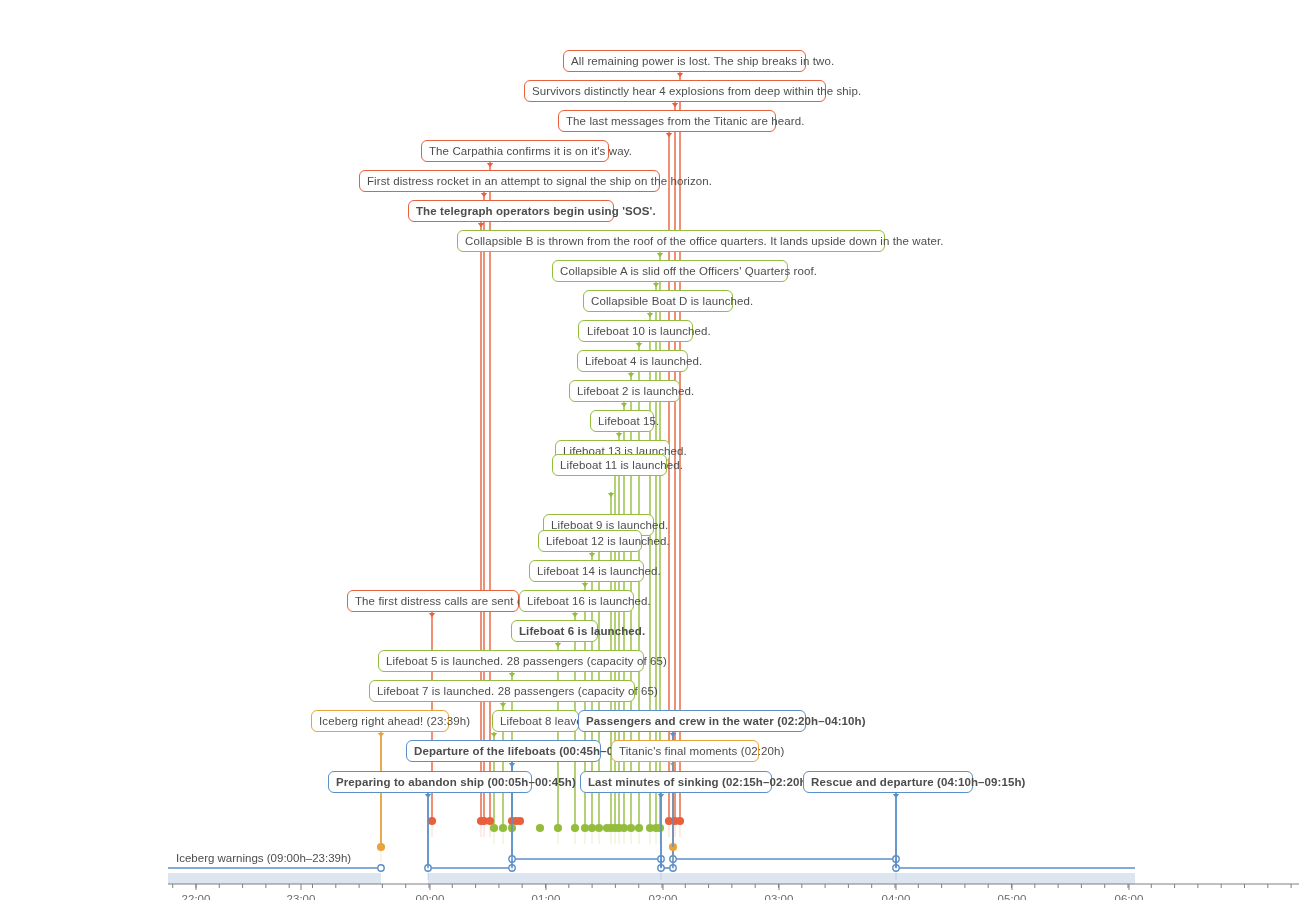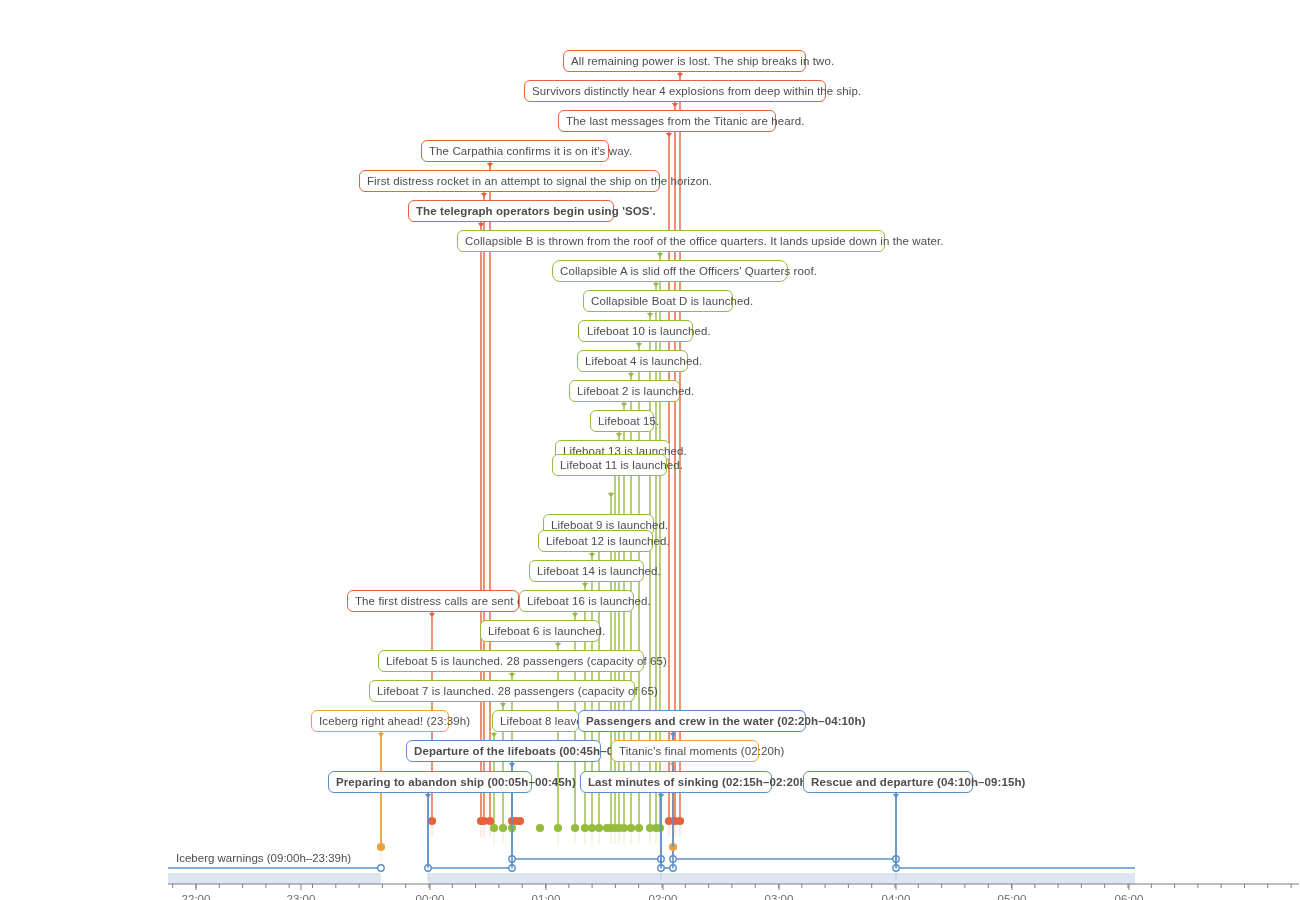--- a/index.html
+++ b/index.html
@@ -348,34 +348,34 @@
     </svg>
 
   <div id="labels">
       <div class="lbl red" style="left: 563px; top: 50px; width: 243px;">All remaining power is lost. The ship breaks in two.</div>
       <div class="lbl red" style="left: 524px; top: 80px; width: 302px;">Survivors distinctly hear 4 explosions from deep within the ship.</div>
       <div class="lbl red" style="left: 558px; top: 110px; width: 218px;">The last messages from the Titanic are heard.</div>
       <div class="lbl red" style="left: 421px; top: 140px; width: 188px;">The Carpathia confirms it is on it's way.</div>
       <div class="lbl red" style="left: 359px; top: 170px; width: 301px;">First distress rocket in an attempt to signal the ship on the horizon.</div>
       <div class="lbl red" style="left: 408px; top: 200px; width: 206px; font-weight: bold;">The telegraph operators begin using 'SOS'.</div>
       <div class="lbl green" style="left: 457px; top: 230px; width: 428px;">Collapsible B is thrown from the roof of the office quarters. It lands upside down in the water.</div>
-      <div class="lbl green" style="left: 552px; top: 260px; width: 236px; border-radius: 8px;">Collapsible A is slid off the Officers' Quarters roof.</div>
+      <div class="lbl green" style="left: 552px; top: 260px; width: 236px;">Collapsible A is slid off the Officers' Quarters roof.</div>
       <div class="lbl green" style="left: 583px; top: 290px; width: 150px;">Collapsible Boat D is launched.</div>
       <div class="lbl green" style="left: 578px; top: 320px; width: 115px; padding-left: 8px;">Lifeboat 10 is launched.</div>
       <div class="lbl green" style="left: 577px; top: 350px; width: 111px;">Lifeboat 4 is launched.</div>
       <div class="lbl green" style="left: 569px; top: 380px; width: 111px;">Lifeboat 2 is launched.</div>
       <div class="lbl green" style="left: 590px; top: 410px; width: 64px;">Lifeboat 15.</div>
       <div class="lbl green" style="left: 555px; top: 440px; width: 115px;">Lifeboat 13 is launched.</div>
       <div class="lbl green" style="left: 552px; top: 454px; width: 115px;">Lifeboat 11 is launched.</div>
       <div class="lbl green" style="left: 543px; top: 514px; width: 111px;">Lifeboat 9 is launched.</div>
-      <div class="lbl green" style="left: 538px; top: 530px; width: 115px;">Lifeboat 12 is launched.</div>
+      <div class="lbl green" style="left: 538px; top: 530px; width: 104px;">Lifeboat 12 is launched.</div>
       <div class="lbl green" style="left: 529px; top: 560px; width: 115px;">Lifeboat 14 is launched.</div>
       <div class="lbl red" style="left: 347px; top: 590px; width: 172px;">The first distress calls are sent out.</div>
       <div class="lbl green" style="left: 519px; top: 590px; width: 115px;">Lifeboat 16 is launched.</div>
-      <div class="lbl green" style="left: 480px; top: 620px; width: 120px;">Lifeboat 6 is launched.</div>
+      <div class="lbl green" style="left: 511px; top: 620px; width: 87px; font-weight: bold;">Lifeboat 6 is launched.</div>
       <div class="lbl green" style="left: 378px; top: 650px; width: 266px;">Lifeboat 5 is launched. 28 passengers (capacity of 65)</div>
       <div class="lbl green" style="left: 369px; top: 680px; width: 266px;">Lifeboat 7 is launched. 28 passengers (capacity of 65)</div>
       <div class="lbl orange" style="left: 311px; top: 710px; width: 138px;">Iceberg right ahead! (23:39h)</div>
       <div class="lbl green clip" style="left: 492px; top: 710px; width: 87px;">Lifeboat 8 leaves.</div>
       <div class="lbl blue" style="left: 578px; top: 710px; width: 228px;">Passengers and crew in the water (02:20h–04:10h)</div>
       <div class="lbl blue" style="left: 406px; top: 740px; width: 195px;">Departure of the lifeboats (00:45h–02:05h)</div>
       <div class="lbl orange" style="left: 611px; top: 740px; width: 148px;">Titanic's final moments (02:20h)</div>
       <div class="lbl blue" style="left: 328px; top: 771px; width: 204px;">Preparing to abandon ship (00:05h–00:45h)</div>
       <div class="lbl blue" style="left: 580px; top: 771px; width: 192px;">Last minutes of sinking (02:15h–02:20h)</div>
       <div class="lbl blue" style="left: 803px; top: 771px; width: 170px;">Rescue and departure (04:10h–09:15h)</div>

